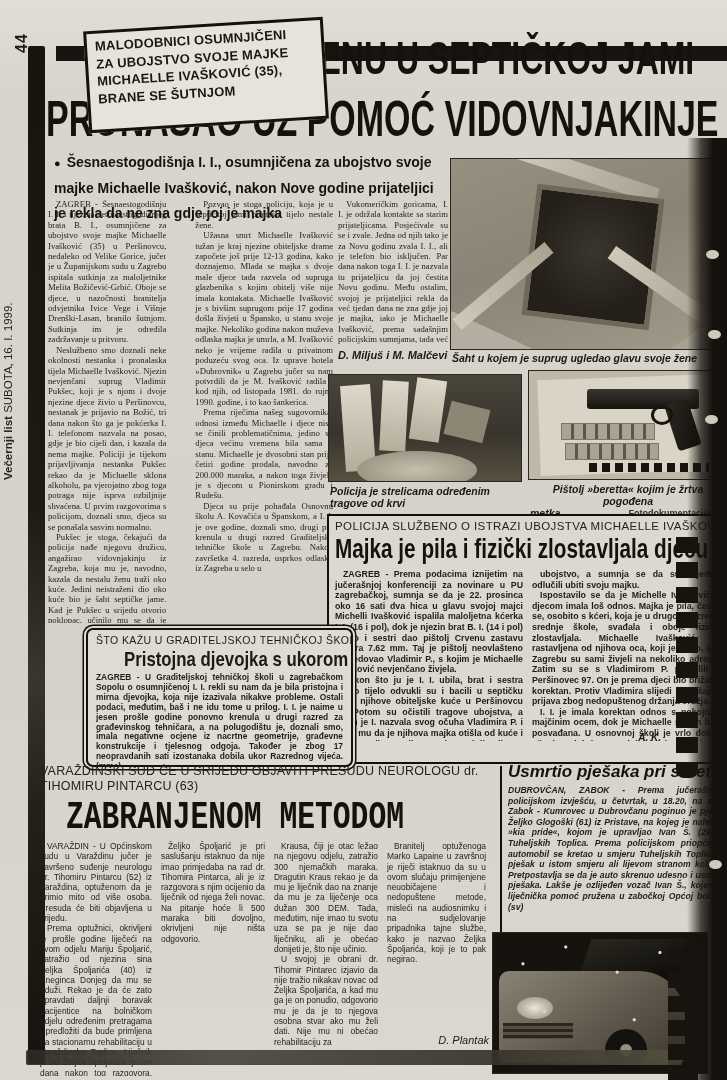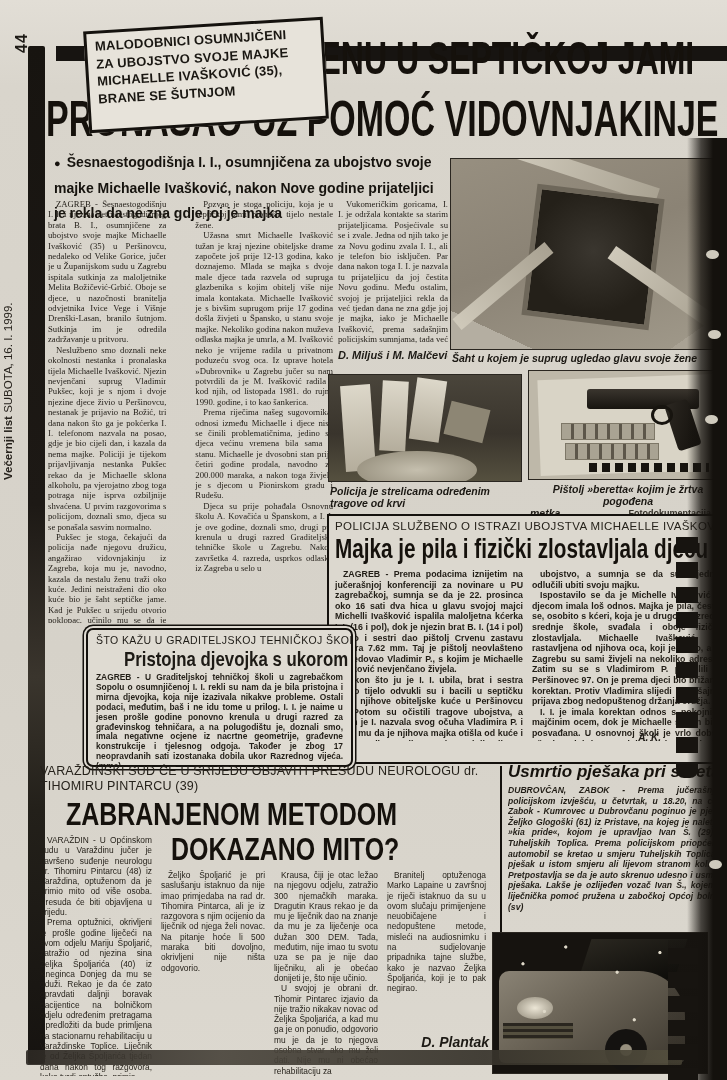--- a/index.html
+++ b/index.html
@@ -114,32 +114,32 @@
     border:2px solid #14110d;border-radius:7px;box-shadow:0 0 0 2px #dfdbd2,0 0 0 3.5px #14110d;
     padding:4px 8px;overflow:hidden;}
   .school-kicker{text-align:center;font-size:10.5px;letter-spacing:.4px;white-space:nowrap;}
   .school-hl{text-align:center;font-weight:bold;font-size:21px;white-space:nowrap;margin:1px 0 2px;}
   .school-hl>span{display:inline-block;transform:scaleX(.8);transform-origin:50% 50%;}
   .school-body{font-weight:bold;font-size:8.4px;line-height:9.9px;text-align:justify;color:#221e17;}
 
   
   .court{left:40px;top:764px;width:458px;height:312px;overflow:hidden;}
   .court-kicker{font-size:12.5px;letter-spacing:.2px;line-height:15px;color:#26221b;width:440px;}
-  .court-hl{font-weight:bold;font-size:32px;white-space:nowrap;color:#15110c;}
+  .court-hl{font-weight:bold;font-size:38px;white-space:nowrap;color:#15110c;font-family:Liberation Mono, monospace;}
   .court-hl>span{display:inline-block;transform:scaleX(.78);transform-origin:0 50%;}
   .court-hl1{margin:2px 0 0 26px;}
   .court-row{display:flex;gap:9px;margin-top:2px;}
   .ccol{font-size:8.4px;line-height:10.3px;text-align:justify;color:#221e17;overflow:hidden;}
   .ccol p{margin:0;text-indent:7px;}
   .ccol1{width:112px;height:252px;}
   .court-right{flex:1;display:flex;flex-direction:column;}
   .court-hl2{margin:-4px 0 2px 10px;}
   .court-cols2{display:flex;gap:9px;height:206px;overflow:hidden;}
   .ccol2{width:104px;}.ccol3{width:104px;}.ccol4{width:99px;}
-  .court-sig{right:238px;top:1034px;font-weight:bold;font-style:italic;font-size:14px;}
+  .court-sig{right:238px;top:1034px;font-weight:normal;font-style:italic;font-size:11px;}
 
   .vdivider{left:500px;top:766px;width:2px;height:300px;background:#14110d;}
 
   
   .ped{left:508px;top:762px;width:219px;overflow:hidden;}
   .ped-hl{font-weight:bold;font-style:italic;font-size:17px;white-space:nowrap;color:#15110c;}
   .ped-body{margin-top:3px;font-weight:bold;font-style:italic;font-size:8.6px;line-height:10.6px;
     text-align:justify;color:#221e17;height:152px;overflow:hidden;}
   .ph-car{left:492px;top:932px;width:214px;height:140px;background:#16130f;}
   .car-body{position:absolute;left:6px;top:38px;width:186px;height:92px;
@@ -272,29 +272,28 @@
   </div>
   <div class="abs police-sig">A. K.</div>
 
   <div class="abs school-box">
     <div class="school-kicker">ŠTO KAŽU U GRADITELJSKOJ TEHNIČKOJ ŠKOLI</div>
     <div class="school-hl"><span>Pristojna djevojka s ukorom</span></div>
     <div class="school-body">ZAGREB - U Graditeljskoj tehničkoj školi u zagrebačkom Sopolu o osumnjičenoj I. I. rekli su nam da je bila pristojna i mirna djevojka, koja nije izazivala nikakve probleme. Ostali podaci, međutim, baš i ne idu tome u prilog. I. I. je naime u jesen prošle godine ponovno krenula u drugi razred za građevinskog tehničara, a na polugodištu je, doznali smo, imala negativne ocjene iz nacrtne geometrije, građevne konstrukcije i tjelesnog odgoja. Također je zbog 17 neopravdanih sati izostanaka dobila ukor Razrednog vijeća. (mma)</div>
   </div>
 
   <div class="abs court">
-    <div class="court-kicker">VARAŽDINSKI SUD ĆE U SRIJEDU OBJAVITI PRESUDU NEUROLOGU dr. TIHOMIRU PINTARCU (39)</div>
+    <div class="court-kicker">VARAŽDINSKI SUD ĆE U SRIJEDU OBJAVITI PRESUDU NEUROLOGU dr. TIHOMIRU PINTARCU (63)</div>
     <div class="court-hl court-hl1"><span>ZABRANJENOM METODOM</span></div>
     <div class="court-row">
       <div class="ccol ccol1">
-        <p>VARAŽDIN - U Općinskom sudu u Varaždinu jučer je završeno suđenje neurologu dr. Tihomiru Pintarcu (48) iz Varaždina, optuženom da je primio mito od više osoba. Presuda će biti objavljena u srijedu.</p>
+        <p>VARAŽDIN - U Općinskom sudu u Varaždinu jučer je završeno suđenje neurologu dr. Tihomiru Pintarcu (52) iz Varaždina, optuženom da je primio mito od više osoba. Presuda će biti objavljena u srijedu.</p>
         <p>Prema optužnici, okrivljeni je prošle godine liječeći na svom odjelu Mariju Špoljarić, zatražio od njezina sina Željka Špoljarića (40) iz Kneginca Donjeg da mu se oduži. Rekao je da će zato opravdati daljnji boravak pacijentice na bolničkom odjelu određenim pretragama i predložiti da bude primljena na stacionarnu rehabilitaciju u Varaždinske Toplice. Liječnik je od Željka Špoljarića tjedan dana nakon tog razgovora, kako tvrdi optužba, primio</p>
       </div>
       <div class="court-right">
-        <div class="court-hl court-hl2"><span>DOKAZANO MITO?</span></div>
         <div class="court-cols2">
           <div class="ccol ccol2">
             <p>Željko Špoljarić je pri saslušanju istaknuo da nije imao primjedaba na rad dr. Tihomira Pintarca, ali je iz razgovora s njim ocijenio da liječnik od njega želi novac. Na pitanje hoće li 500 maraka biti dovoljno, okrivljeni nije ništa odgovorio.</p>
 
           </div>
           <div class="ccol ccol3">
             <p>Krausa, čiji je otac ležao na njegovu odjelu, zatražio 300 njemačkih maraka. Dragutin Kraus rekao je da mu je liječnik dao na znanje da mu je za liječenje oca dužan 300 DEM. Tada, međutim, nije imao tu svotu uza se pa je nije dao liječniku, ali je obećao donijeti je, što nije učinio.</p>
             <p>U svojoj je obrani dr. Tihomir Pintarec izjavio da nije tražio nikakav novac od Željka Špoljarića, a kad mu ga je on ponudio, odgovorio mu je da je to njegova osobna stvar ako mu želi dati. Nije mu ni obećao rehabilitaciju za</p>
           </div>
           <div class="ccol ccol4">

